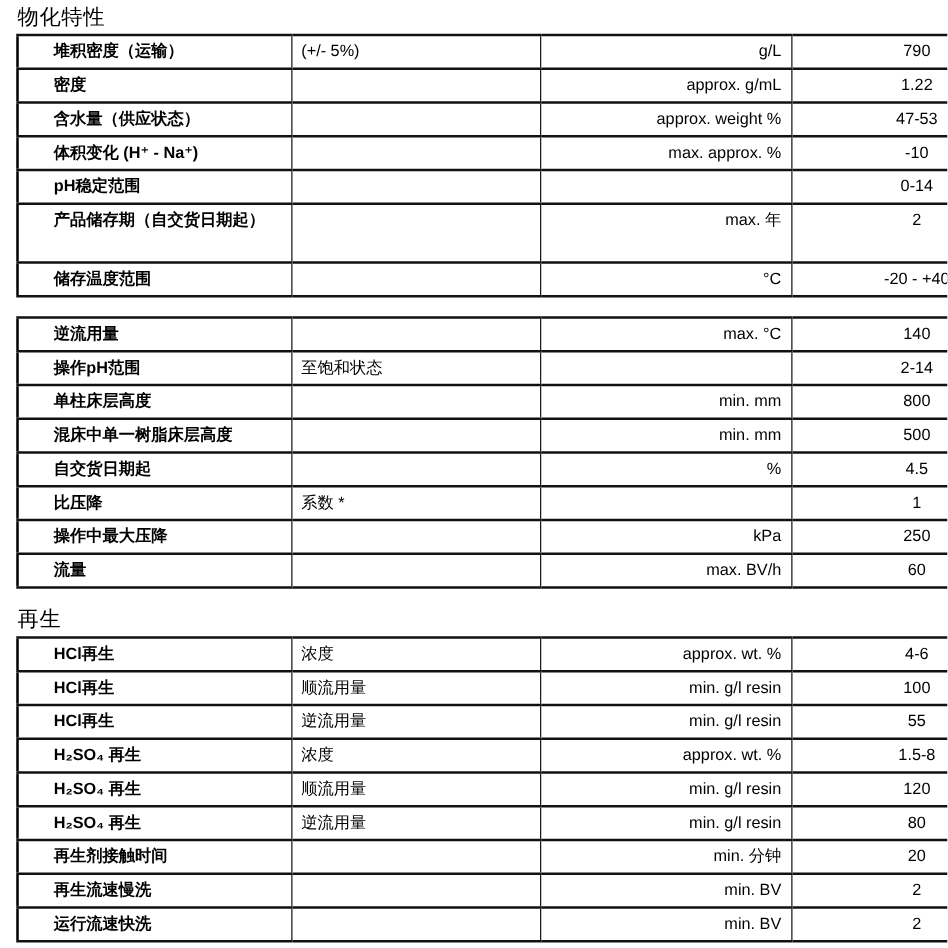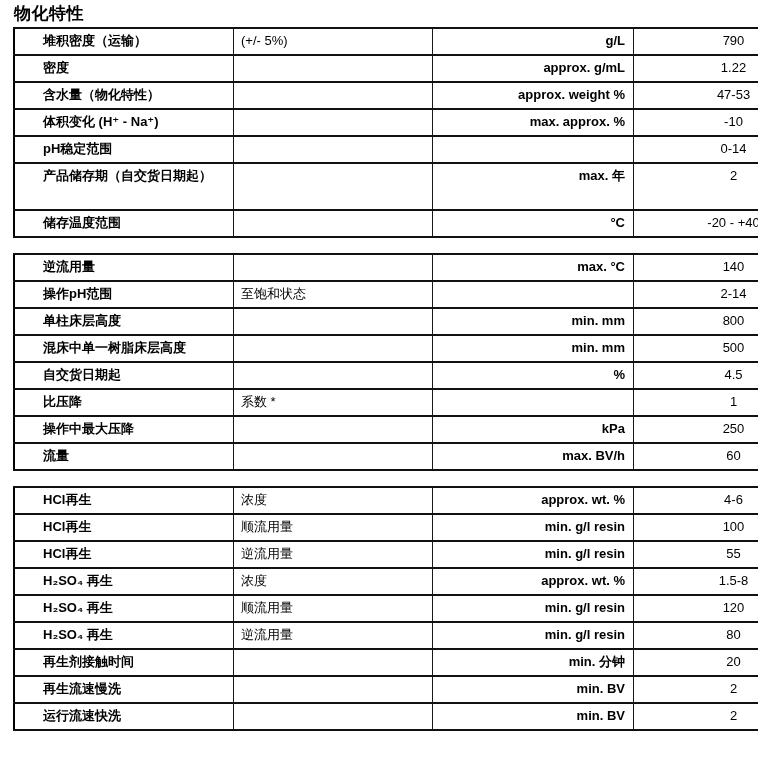--- a/index.html
+++ b/index.html
@@ -13,21 +13,21 @@
     position: relative;
     width: 758px;
     height: 758px;
     box-sizing: border-box;
     padding: 4px 6px 0 13px;
     background: #ffffff;
     overflow: hidden;
   }
   .section-title {
     font-size: 17px;
-    font-weight: bold;
+    font-weight: normal;
     line-height: 20px;
     margin: 0 0 3px 1px;
     letter-spacing: 0.5px;
   }
   .section {
     margin-bottom: 15px;
   }
   table.spec-table {
     border-collapse: collapse;
     table-layout: fixed;
@@ -41,21 +41,21 @@
     border-bottom: 2px solid #111111;
     font-size: 13px;
     line-height: 18px;
     padding: 3px 6px 4px 7px;
     vertical-align: top;
     overflow: hidden;
     word-break: break-all;
   }
   table.spec-table .col1 { width: 184px; font-weight: bold; text-align: left; padding-left: 28px; }
   table.spec-table .col2 { width: 185px; font-weight: normal; text-align: left; }
-  table.spec-table .col3 { width: 185px; font-weight: bold; text-align: right; padding-right: 8px; }
+  table.spec-table .col3 { width: 185px; font-weight: normal; text-align: right; padding-right: 8px; }
   table.spec-table .col4 { width: 185px; font-weight: normal; text-align: center; }
   tr.tall td { height: 38px; }
 </style>
 </head>
 <body>
 
 <div class="page">
 
   <div class="section">
     <div class="section-title">物化特性</div>
@@ -67,21 +67,21 @@
             <td class="col3">g/L</td>
             <td class="col4">790</td>
           </tr>
           <tr>
             <td class="col1">密度</td>
             <td class="col2"></td>
             <td class="col3">approx. g/mL</td>
             <td class="col4">1.22</td>
           </tr>
           <tr>
-            <td class="col1">含水量（物化特性）</td>
+            <td class="col1">含水量（供应状态）</td>
             <td class="col2"></td>
             <td class="col3">approx. weight %</td>
             <td class="col4">47-53</td>
           </tr>
           <tr>
             <td class="col1">体积变化 (H⁺ - Na⁺)</td>
             <td class="col2"></td>
             <td class="col3">max. approx. %</td>
             <td class="col4">-10</td>
           </tr>
@@ -156,20 +156,21 @@
             <td class="col1">流量</td>
             <td class="col2"></td>
             <td class="col3">max. BV/h</td>
             <td class="col4">60</td>
           </tr>
         </tbody>
     </table>
   </div>
 
   <div class="section">
+    <div class="section-title">再生</div>
     <table class="spec-table">
       <tbody>
           <tr>
             <td class="col1">HCl再生</td>
             <td class="col2">浓度</td>
             <td class="col3">approx. wt. %</td>
             <td class="col4">4-6</td>
           </tr>
           <tr>
             <td class="col1">HCl再生</td>

